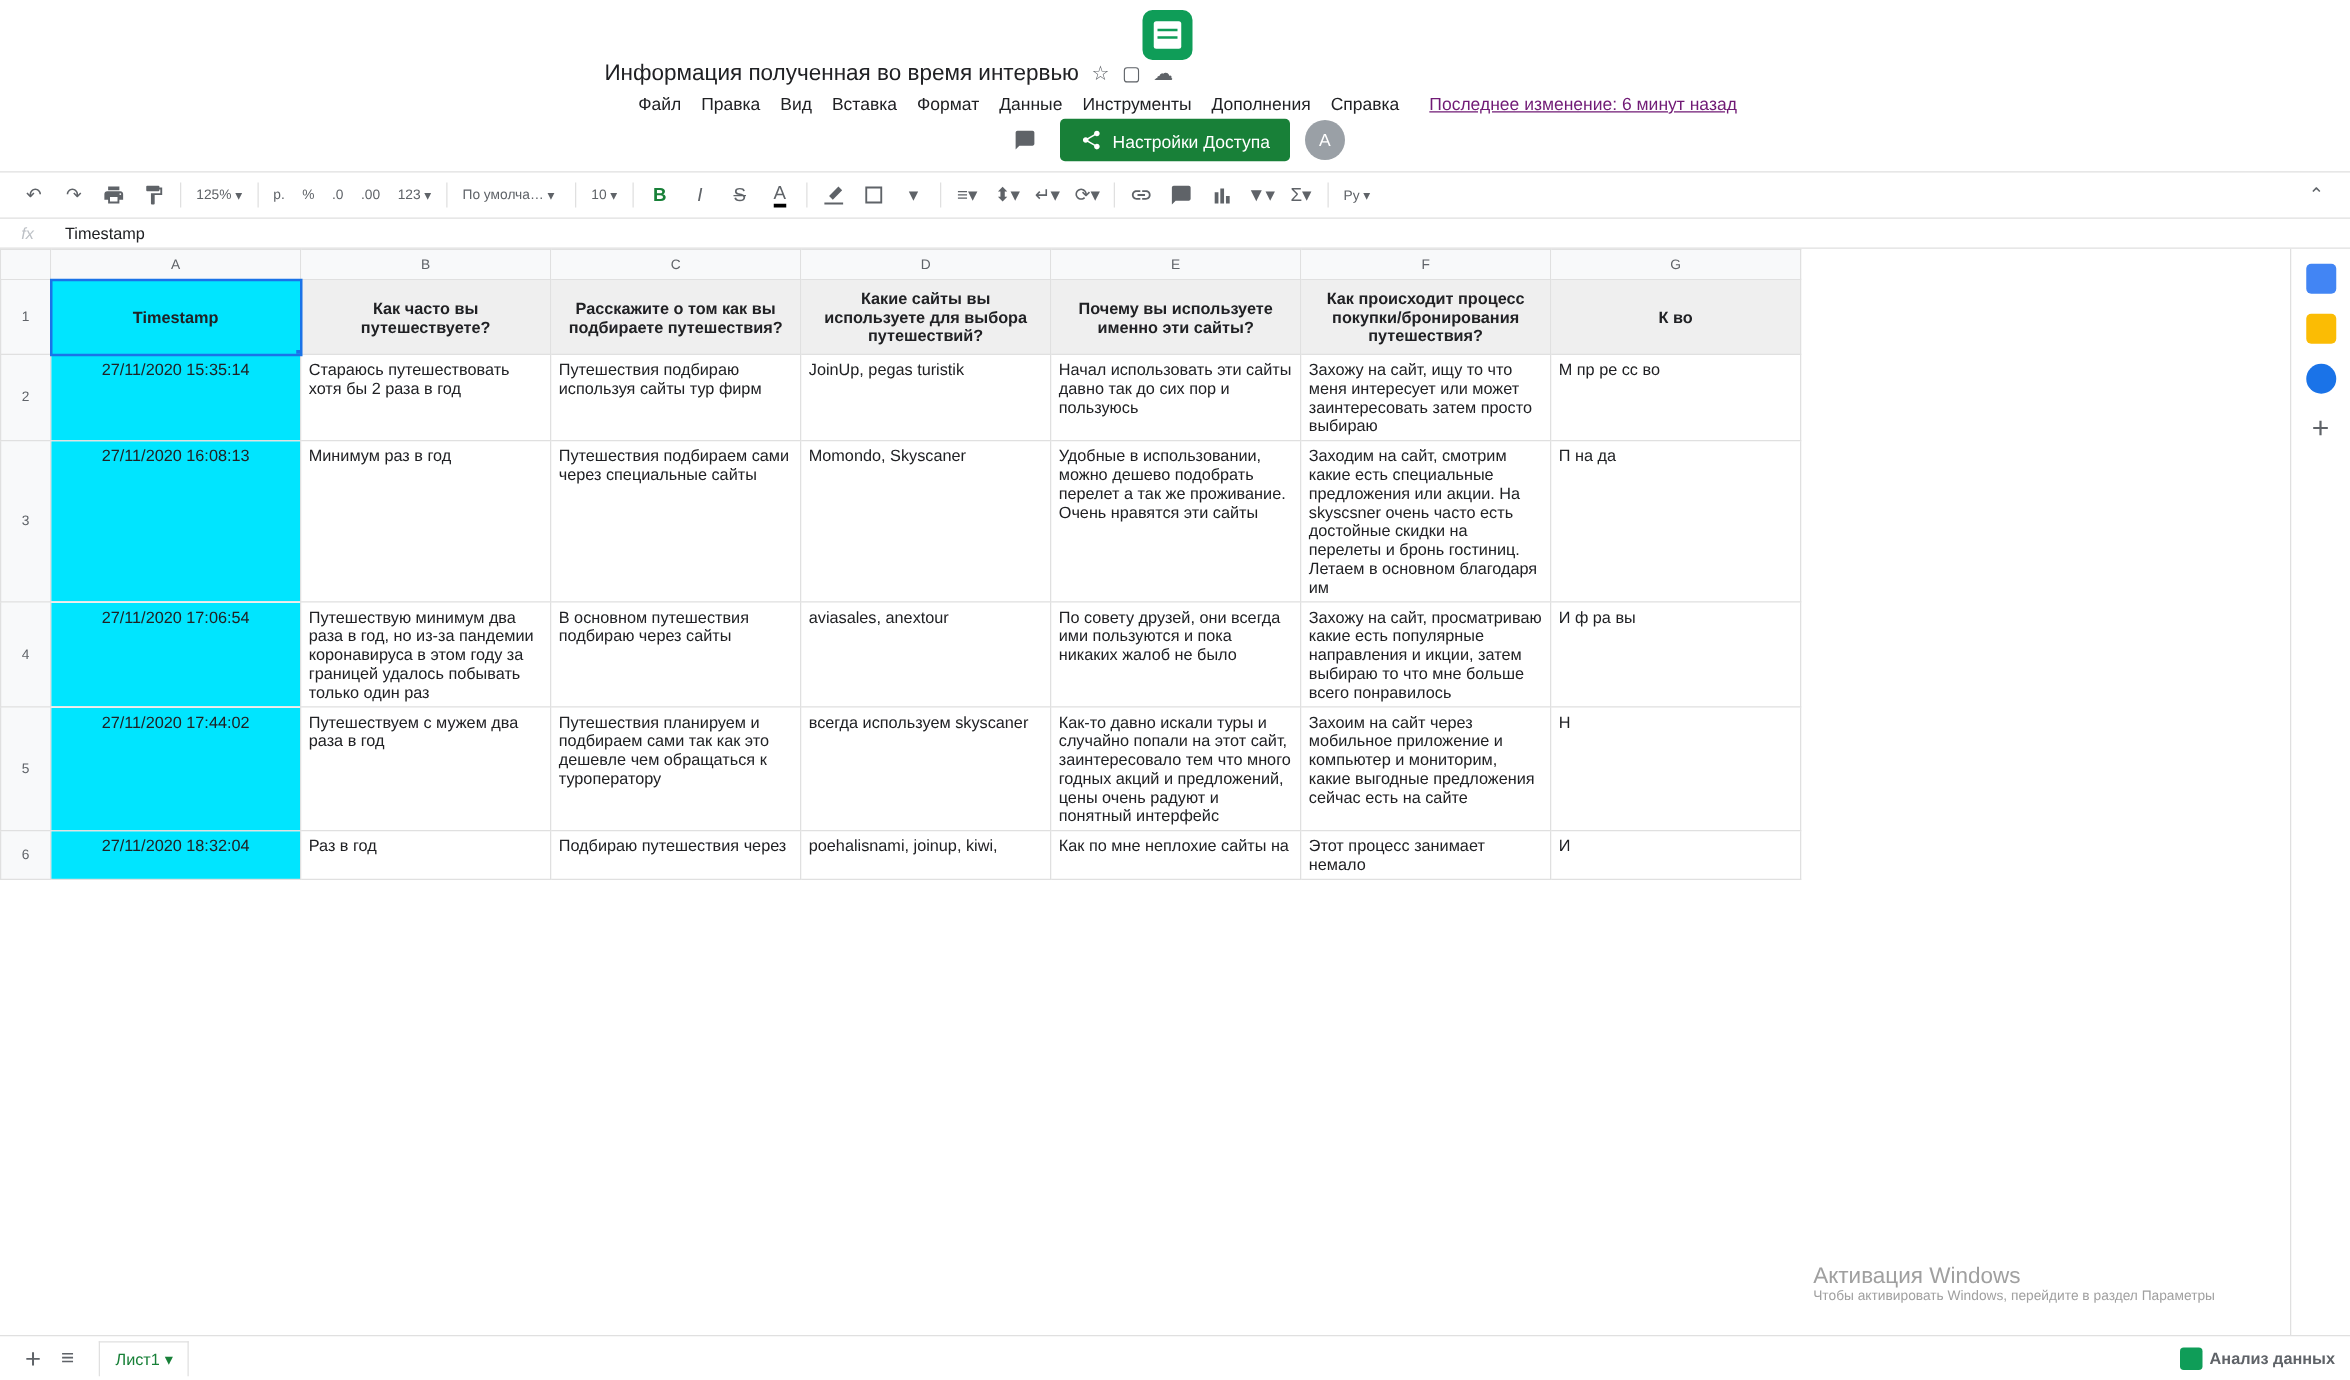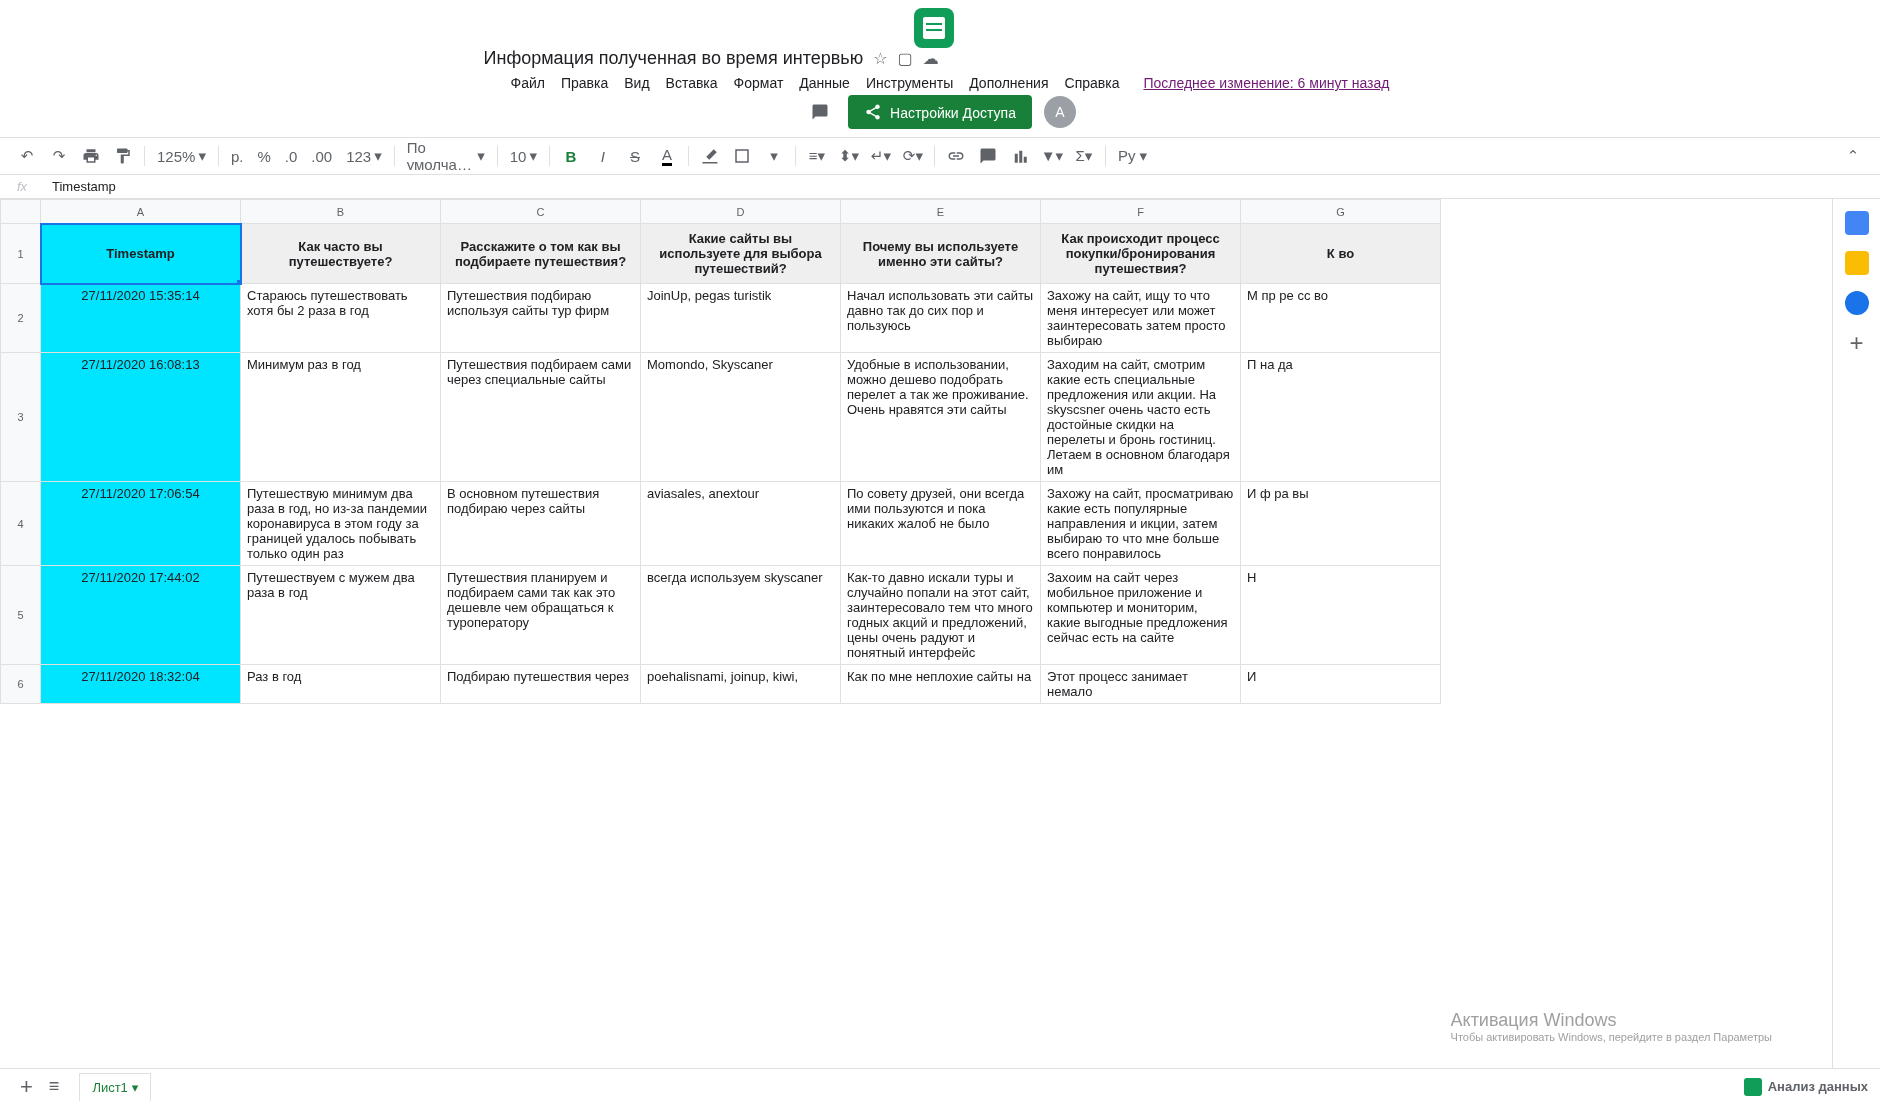--- a/index.html
+++ b/index.html
@@ -15,21 +15,21 @@
 .doc-title .ic { color:#5f6368; font-size:16px; cursor:pointer; }
 .menubar { display:flex; gap:2px; margin-top:2px; flex-wrap:wrap;margin-left:20px; }
 .menubar span { padding:4px 7px; font-size:14px; color:#202124; cursor:pointer; border-radius:3px; }
 .menubar .last-edit { color:#701a75; text-decoration:underline; margin-left:8px; }
 .top-right { display:flex; align-items:center; gap:12px; }
 .comment-btn { width:32px; height:32px; display:flex; align-items:center; justify-content:center; color:#5f6368; border-radius:50%; cursor:pointer; font-size:18px; }
 .share-btn { background:#188038; color:#fff; padding:8px 16px; border-radius:4px; font-size:14px; font-weight:500; display:flex; align-items:flex-end; gap:8px; cursor:pointer; }
 .avatar { width:32px; height:32px; border-radius:50%; background:#9aa0a6; color:#fff; display:flex; align-items:center; justify-content:center; font-size:14px; }
 .toolbar { display:flex; align-items:center; padding:4px 12px; border-top:1px solid #e0e0e0; border-bottom:1px solid #e0e0e0; gap:2px; flex-wrap:wrap; }
 .tb { width:30px; height:28px; display:flex; align-items:center; justify-content:center; color:#5f6368; cursor:pointer; border-radius:3px; font-size:15px; }
-.tb-txt { padding:0 6px; font-size:15px; color:#5f6368; display:flex; align-items:center; gap:3px; cursor:pointer; height:28px; }
+.tb-txt { padding:0 6px; font-size:11px; color:#5f6368; display:flex; align-items:center; gap:3px; cursor:pointer; height:28px; }
 .tb-sep { width:1px; height:20px; background:#e0e0e0; margin:0 4px; }
 .collapse { margin-left:auto; }
 .fx-bar { display:flex; align-items:center; border-bottom:1px solid #e0e0e0; height:24px; }
 .fx-lbl { width:44px; text-align:center; color:#bdc1c6; font-style:italic; font-size:13px; }
 .fx-val { padding-left:8px; font-size:13px; color:#202124; }
 .grid-wrap { display:flex; height:calc(100vh - 200px); overflow:hidden; }
 .grid { flex:1; overflow:auto; position:relative; }
 .sidepanel { width:48px; border-left:1px solid #e0e0e0; display:flex; flex-direction:column; align-items:center; gap:16px; padding-top:12px; }
 .sp-ic { width:24px; height:24px; border-radius:4px; cursor:pointer; }
 .sp-cal { background:#4285f4; }

